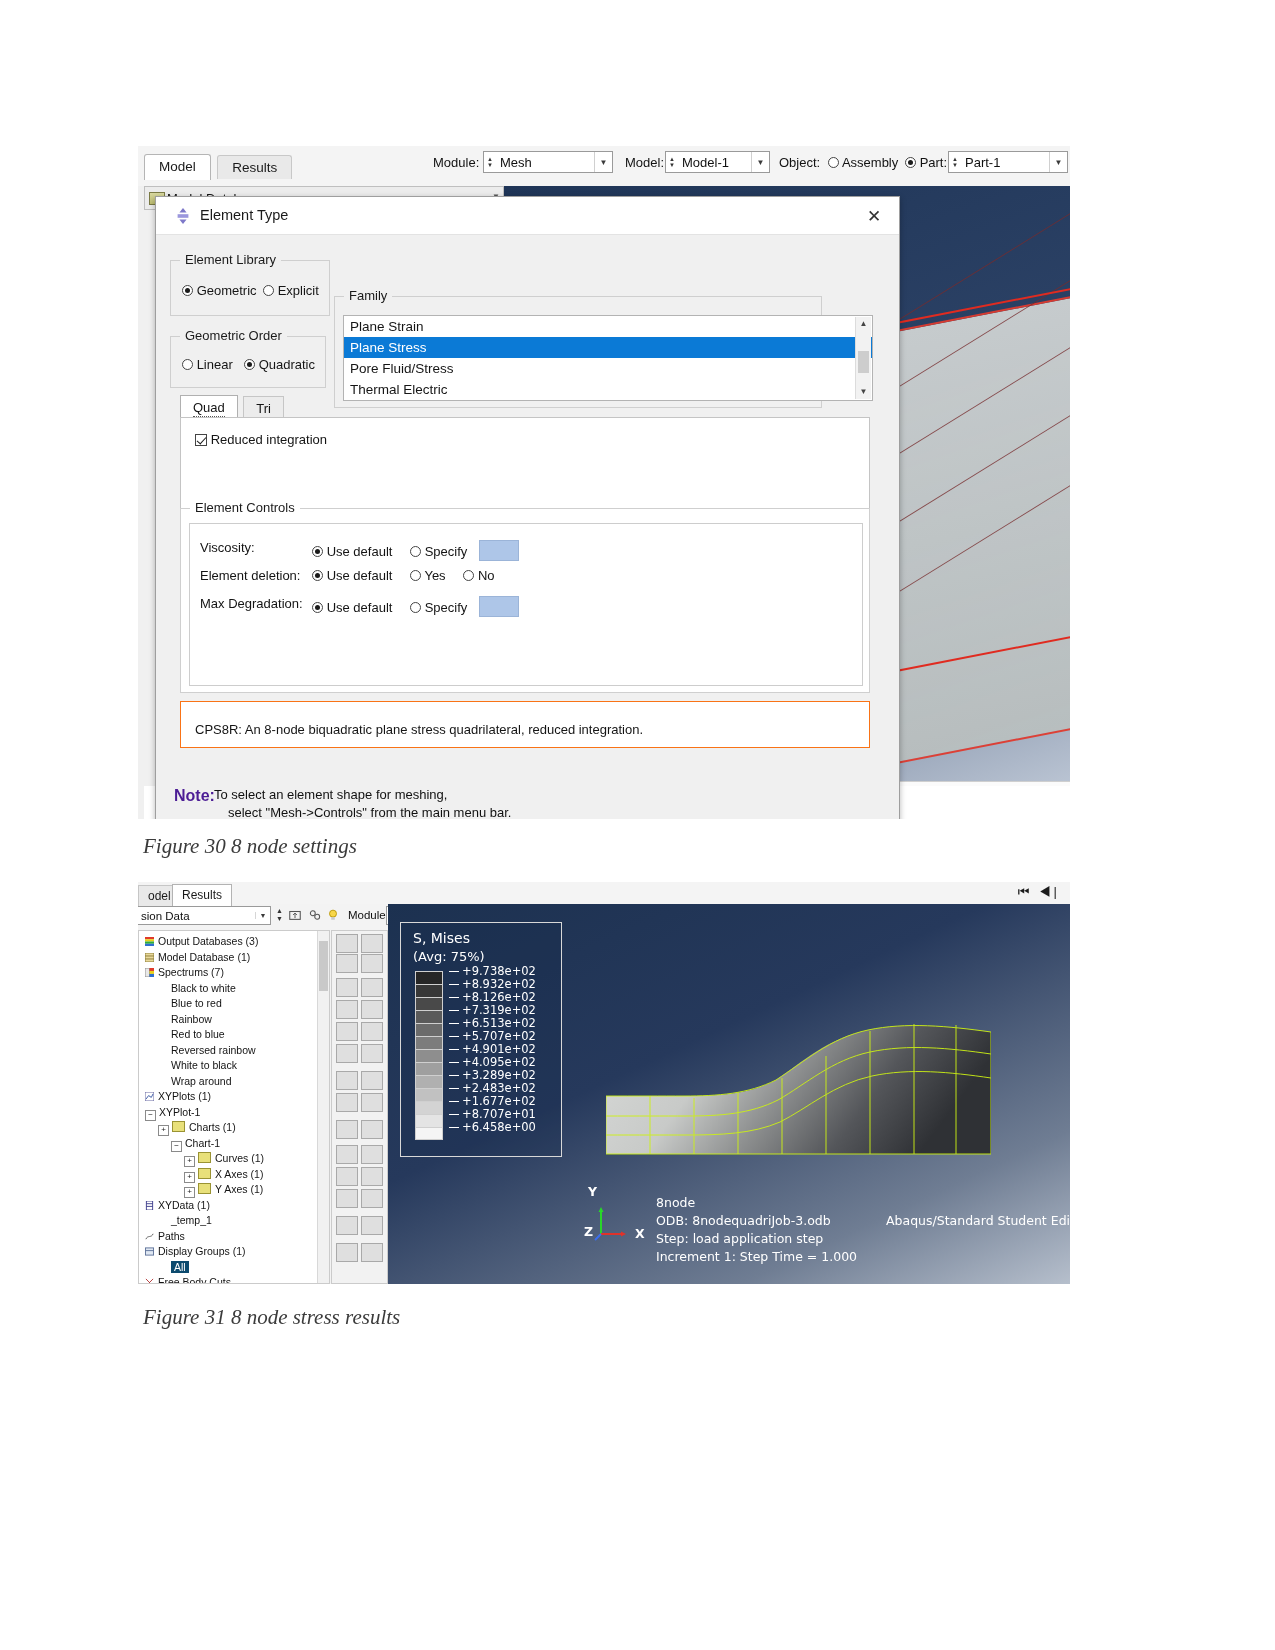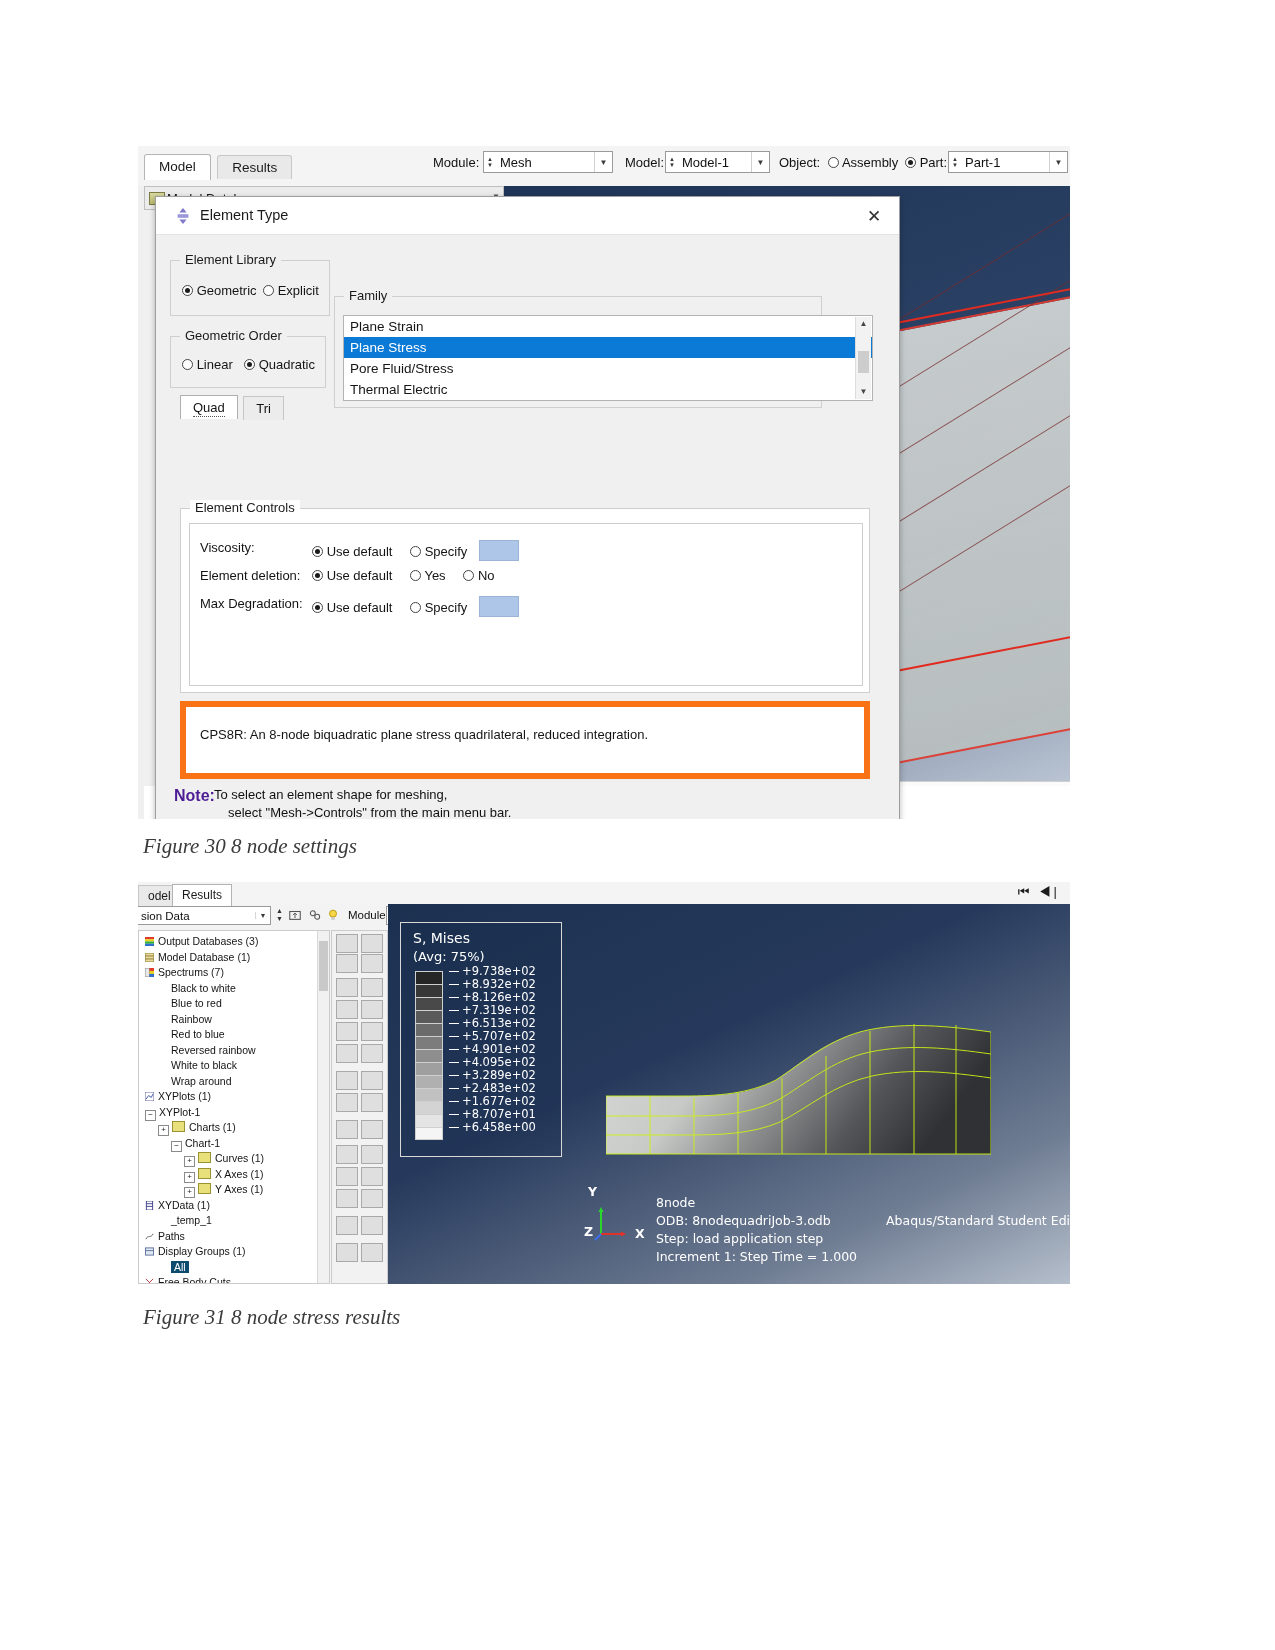--- a/index.html
+++ b/index.html
@@ -170,22 +170,22 @@
     position:absolute;left:8px;top:14px;width:674px;height:163px;border:1px solid #cdcdcd;box-sizing:border-box;
   }
   .ec-row{position:absolute;font-size:13px;color:#141414;white-space:nowrap;}
   .ec-name{position:absolute;left:10px;}
   .ec-opts{position:absolute;left:122px;}
   .ec-field{
     display:inline-block;width:38px;height:19px;background:#aec6e8;border:1px solid #9bb4d8;
     vertical-align:-5px;margin-left:8px;
   }
   .desc-panel{
-    position:absolute;left:24px;top:466px;width:690px;height:78px;background:#fff;
-    border:6px solid #f97316;box-sizing:border-box;
+    position:absolute;left:24px;top:466px;width:690px;height:47px;background:#fff;
+    border:1px solid #f97316;box-sizing:border-box;
   }
   .desc-panel .txt{position:absolute;left:14px;top:20px;font-size:13px;color:#151515;}
   .note{
     position:absolute;left:0;top:552px;width:100%;height:50px;
   }
   .note .nb{position:absolute;left:18px;top:0;font-size:16px;font-weight:bold;color:#4c1d95;}
   .note .l1{position:absolute;left:58px;top:0;font-size:13px;color:#111;}
   .note .l2{position:absolute;left:72px;top:18px;font-size:13px;color:#111;}
 
   
@@ -418,20 +418,26 @@
 
       <div class="shape-tabs">
         <span class="stab active">
           <span class="ul">Quad</span>
         </span>
         <span class="stab">
           <span>Tri</span>
         </span>
       </div>
 
+      <div class="shape-panel">
+        <span style="position:absolute;left:14px;top:14px;font-size:13px;color:#141414;">
+          <span class="chk on"></span>
+          <span>Reduced integration</span>
+        </span>
+      </div>
 
       <div class="gbox" id="grp-ec">
         <span class="cap">Element Controls</span>
         <div class="ec-inner">
 
           <div class="ec-row" style="top:16px;width:100%;">
             <span class="ec-name">Viscosity:</span>
             <span class="ec-opts">
               <span>
                 <span class="radio on"></span>

